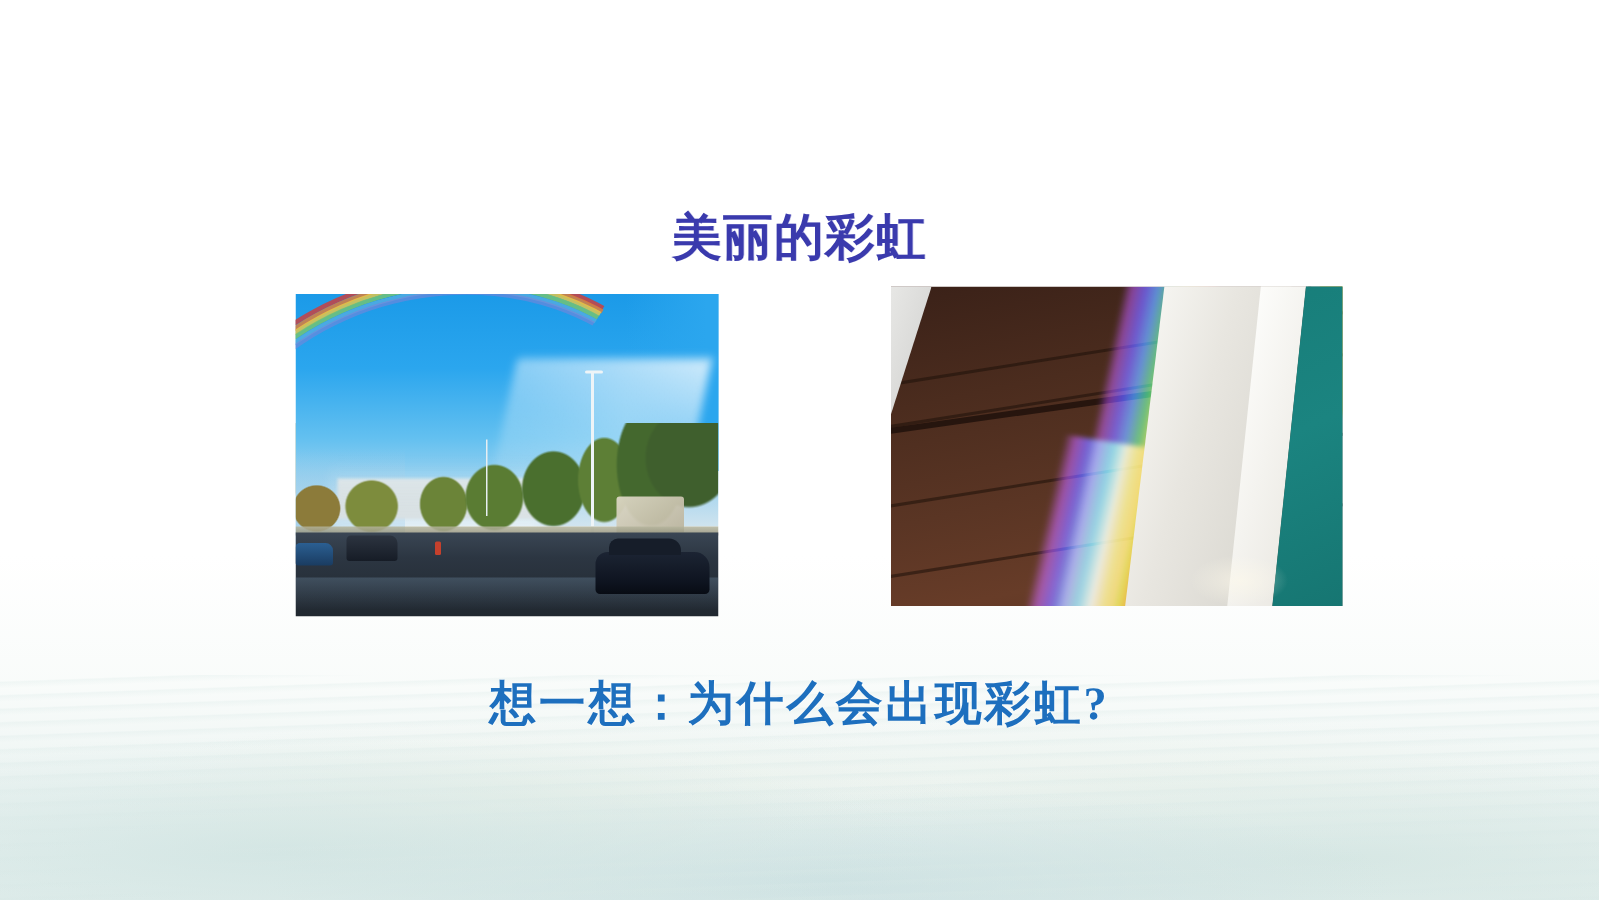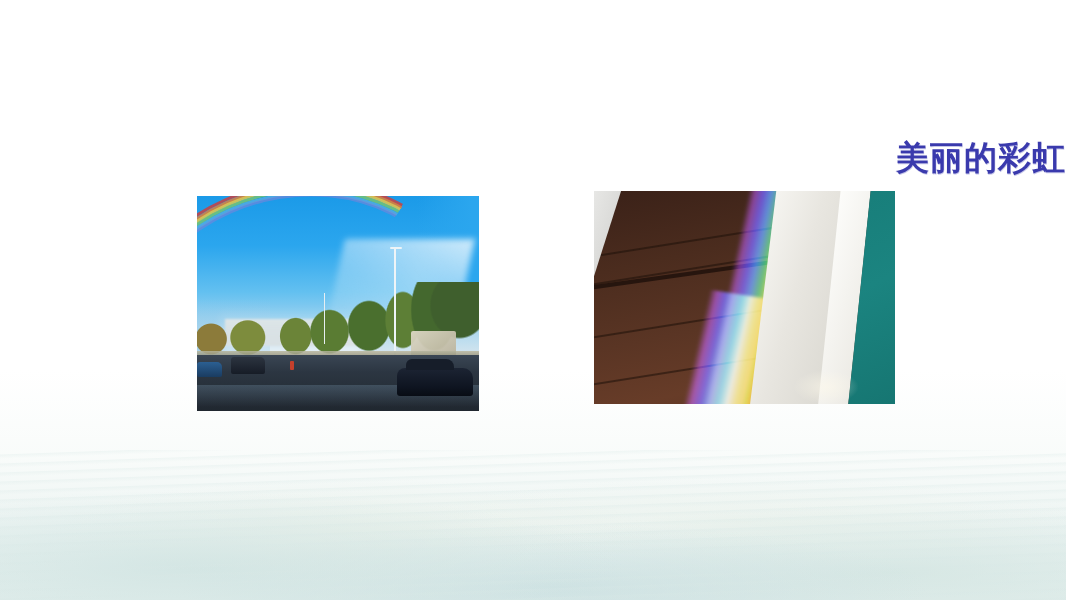--- a/index.html
+++ b/index.html
@@ -51,21 +51,21 @@
     opacity: 0.8;
     pointer-events: none;
   }
 
   
   .title {
     position: absolute;
     left: 0;
     top: 136px;
     width: 1066px;
-    text-align: right;
+    text-align: center;
     font-size: 33px;
     font-weight: bold;
     letter-spacing: 1px;
     color: #3a3aad;
     text-shadow: 0.5px 0.5px 0 rgba(90,90,190,0.35);
   }
 
   
   .photo {
     position: absolute;
@@ -463,14 +463,15 @@
     <div class="spectrum"></div>
     <div class="spectrum-lower"></div>
     <div class="door-panel"></div>
     <div class="door-panel2"></div>
     <div class="door-edge"></div>
     <div class="yellow-strip"></div>
     <div class="teal-wall"></div>
     <div class="floor-highlight"></div>
   </div>
 
+  <div class="question">想一想：为什么会出现彩虹?</div>
 
 </div>
 
 </body></html>

